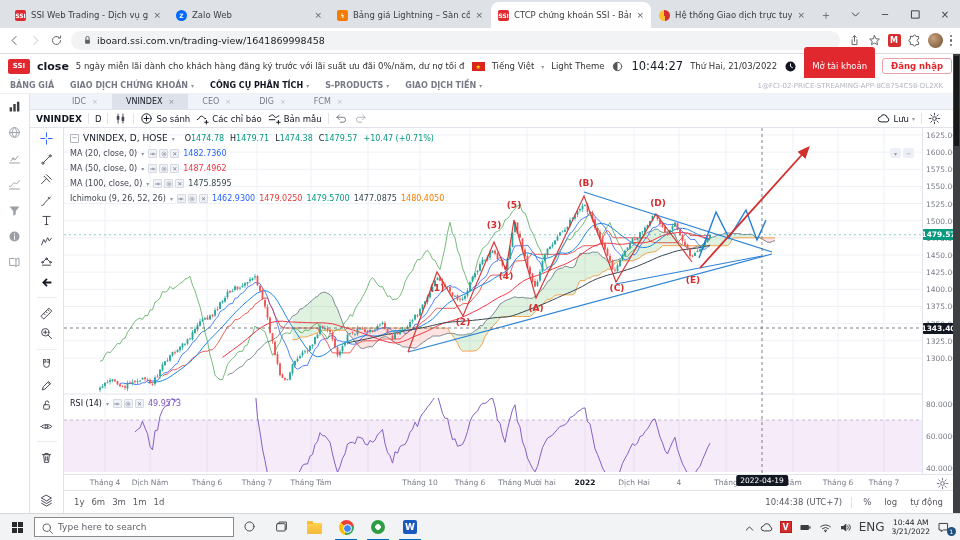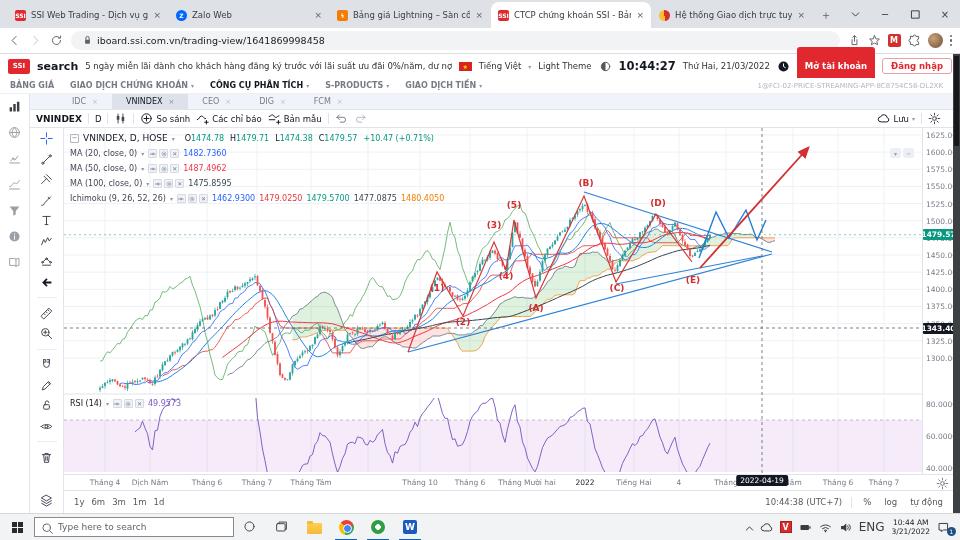--- a/index.html
+++ b/index.html
@@ -31,23 +31,23 @@
 .vdots{display:flex;flex-direction:column;gap:2px}
 .vdots i{width:2.5px;height:2.5px;border-radius:50%;background:#5f6368}
 
 .ssihead{position:absolute;left:0;top:54px;width:960px;height:24px;background:#fff;display:flex;align-items:center;padding:0 8px;box-sizing:border-box;gap:7px}
 .ssilogo{width:22px;height:15px;background:#e0282e;color:#fff;font-weight:bold;font-size:7px;display:flex;align-items:center;justify-content:center;border-radius:2px}
 .brand{font-weight:bold;font-size:11px;color:#131722}
 .marquee{font-size:8.5px;color:#333;white-space:nowrap;overflow:hidden;flex:1;min-width:0}
 .hright{display:flex;align-items:center;gap:7px;flex:none}
 .flag{width:13px;height:9px;background:#da251d;color:#ffde00;font-size:6px;display:flex;align-items:center;justify-content:center}
 .hsmall{font-size:8.5px;color:#333}
-.hclock{font-size:11.5px;font-weight:bold;color:#131722}
+.hclock{font-size:11.5px;font-weight:normal;color:#131722}
 .clockbtn{color:#131722}
-.btn-red{background:#e0282e;color:#fff;font-size:8.5px;font-weight:bold;padding:14px 8px;border-radius:3px}
+.btn-red{background:#e0282e;color:#fff;font-size:8.5px;font-weight:normal;padding:14px 8px;border-radius:3px}
 .btn-outline{background:#fff;color:#e0282e;border:1px solid #e8a0a5;font-size:8.5px;font-weight:bold;padding:2px 8px;border-radius:3px}
 
 .menubar{position:absolute;left:0;top:78px;width:953px;height:16px;background:#fff;display:flex;align-items:center;padding:0 10px;box-sizing:border-box;gap:16px;border-bottom:1px solid #f0f0f0}
 .mitem{font-size:8px;font-weight:bold;color:#787b86;display:flex;align-items:center;gap:3px;white-space:nowrap}
 .mitem.active{color:#131722}
 .mcaret{font-size:6px;color:#9598a1}
 .session{margin-left:auto;font-size:7px;color:#b2b5be;white-space:nowrap}
 
 .leftrail{position:absolute;left:0;top:94px;width:30px;height:419px;background:#fff;border-right:1px solid #e0e3eb;display:flex;flex-direction:column;align-items:center;padding-top:6px;gap:13px;box-sizing:border-box;color:#9aa0a6}
 .leftrail .on{color:#3c4043}
@@ -215,21 +215,21 @@
       <span class="vdots">
           <i></i>
           <i></i>
           <i></i>
         </span>
     </div>
   </div>
 
   <div class="ssihead">
     <div class="ssilogo">SSI</div>
-    <div class="brand">search</div>
+    <div class="brand">close</div>
     <div class="marquee">5 ngày miễn lãi dành cho khách hàng đăng ký trước với lãi suất ưu đãi 0%/năm, dư nợ tối đa 2 tỷ đồng/TK. LH 1900545471 hoặc tr</div>
     <div class="hright">
       <span class="flag">★</span>
       <span class="hsmall">Tiếng Việt</span>
       <span class="mcaret">▾</span>
       <span class="hsmall">Light Theme</span>
       <span class="ic-slot" style="color:#555">
           <svg class="ic" viewBox="0 0 16 16">
             <circle cx="8" cy="8" r="5.2"></circle>
             <path fill="currentColor" stroke="none" d="M8 3.2a4.8 4.8 0 0 0 0 9.6z"></path>
@@ -1448,22 +1448,22 @@
       </span>
   <div class="ttick" style="left: 41px;">Tháng 4</div>
       <div class="ttick" style="left: 86px;">Dịch Năm</div>
       <div class="ttick" style="left: 143px;">Tháng 6</div>
       <div class="ttick" style="left: 193px;">Tháng 7</div>
       <div class="ttick" style="left: 247px;">Tháng Tám</div>
       <div class="ttick" style="left: 304px; margin-top: 12px;">Tháng 9</div>
       <div class="ttick" style="left: 356px;">Tháng 10</div>
       <div class="ttick" style="left: 406px;">Tháng 6</div>
       <div class="ttick" style="left: 463px;">Tháng Mười hai</div>
-      <div class="ttick" style="left: 521px; font-weight: normal; color: rgb(19, 23, 34);">2022</div>
-      <div class="ttick" style="left: 570px;">Tiếng Hai</div>
+      <div class="ttick" style="left: 521px; font-weight: bold; color: rgb(19, 23, 34);">2022</div>
+      <div class="ttick" style="left: 570px;">Dịch Hai</div>
       <div class="ttick" style="left: 615px;">4</div>
       <div class="ttick" style="left: 662px;">Tháng</div>
       <div class="ttick" style="left: 729px;">Năm</div>
       <div class="ttick" style="left: 774px;">Tháng 6</div>
       <div class="ttick" style="left: 820px;">Tháng 7</div>
       <div class="tbadge" style="left: 698px;">2022-04-19</div>
     </div>
 
   <div class="cfooter">
     <span id="ranges" style="display:flex;gap:3px">

